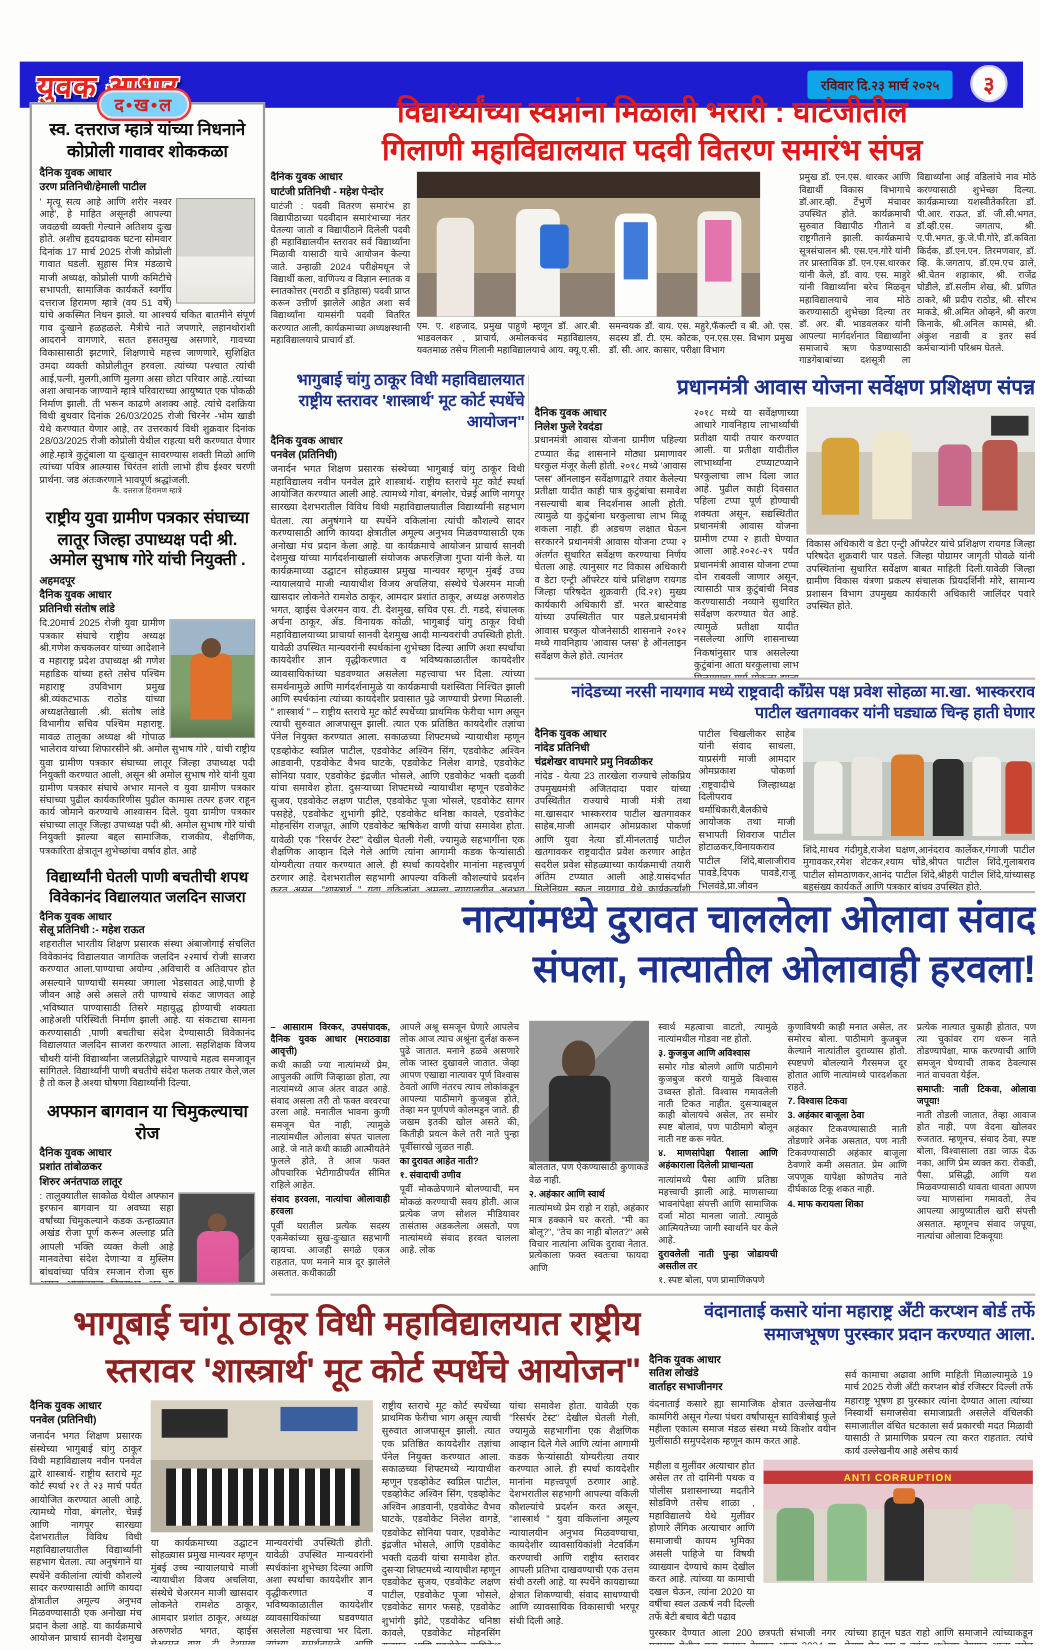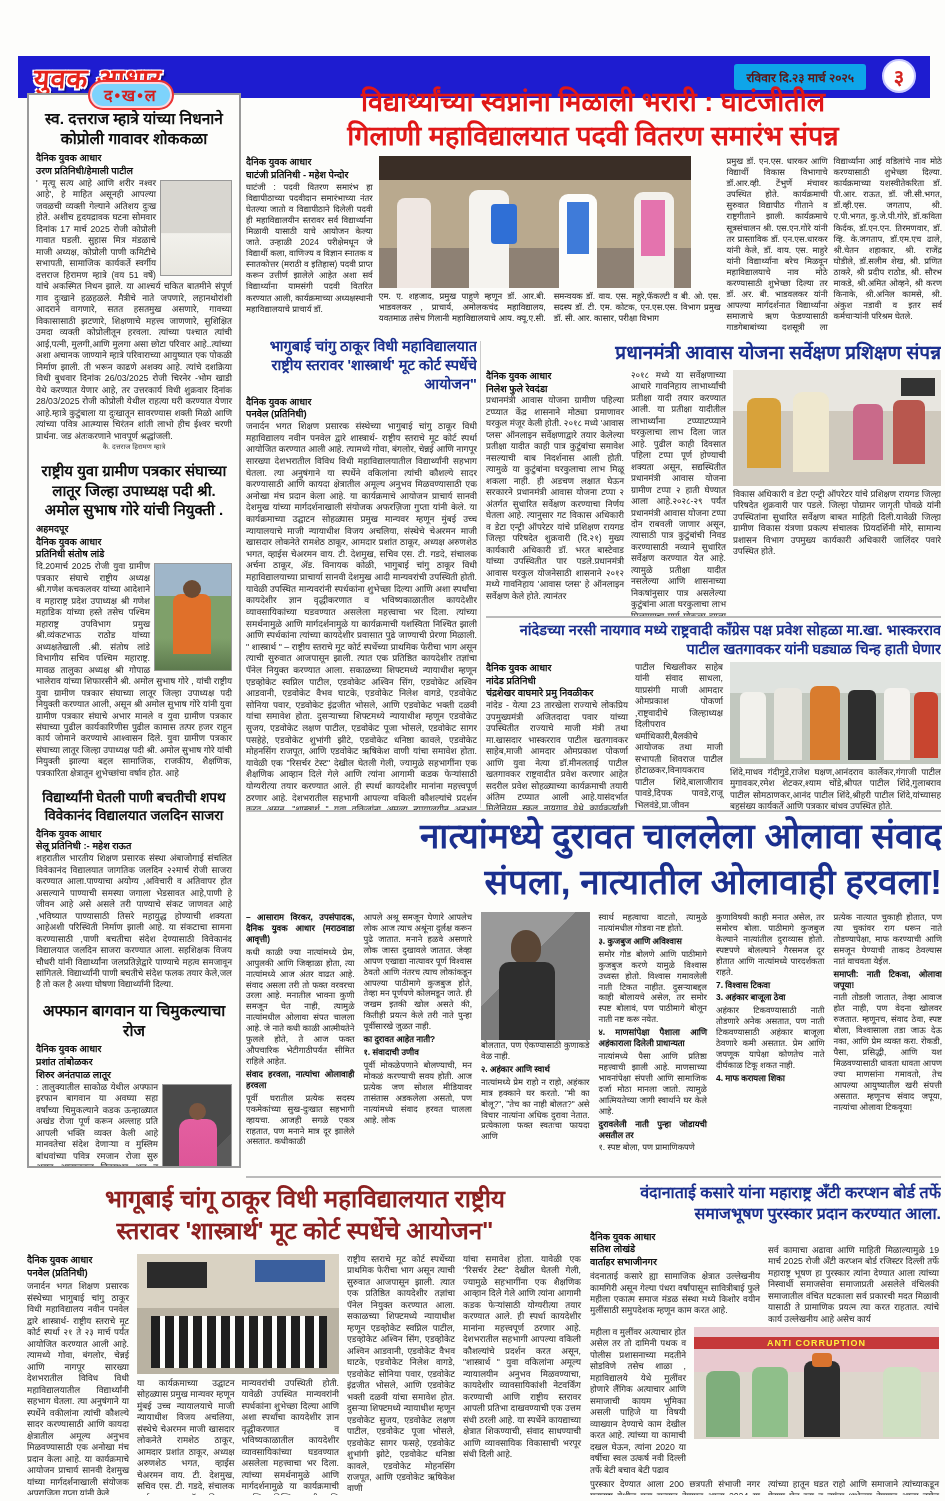--- a/index.html
+++ b/index.html
@@ -73,29 +73,29 @@
 
   
   .ncp { left:486px; top:621px; width:455px; height:190px; overflow:hidden; }
   .ncp .nav-head { font-size:14.5px; margin-bottom:3px; }
   .ncp .cols { display:flex; gap:7px; }
   .ncp .nc1 { width:142px; } .ncp .nc2 { width:88px; } .ncp .nc3 { width:211px; }
 
   
   .opinion { left:246px; top:813px; width:696px; height:362px; overflow:hidden; }
   .opinion .nav-head { font-size:35px; line-height:1.3; }
-  .op-cols { display:flex; gap:9px; margin-top:8px; }
+  .op-cols { display:flex; gap:9px; margin-top:24px; }
   .op-col { flex:1; font-size:8.4px; line-height:1.3; text-align:justify; color:#262626; }
   .op-col p { margin-bottom:2px; }
   .op-col .sub { font-weight:bold; color:#111; }
   .op-author { font-weight:bold; color:#111; }
 
   
   .bmoot { left:27px; top:1183px; width:556px; height:312px; overflow:hidden; }
-  .maroon-head { color:#8d2121; font-weight:bold; text-align:center; font-size:24px; line-height:1.35; }
+  .maroon-head { color:#8d2121; font-weight:bold; text-align:right; font-size:31px; line-height:1.35; }
   .bmoot .cols { display:flex; gap:8px; margin-top:6px; }
   .bmoot .bc1 { width:102px; } .bmoot .bcm { width:202px; } .bmoot .bc4 { width:108px; } .bmoot .bc5 { width:118px; }
   .bcm .twocol { column-count:2; column-gap:7px; margin-top:4px; }
 
   
   .award { left:590px; top:1183px; width:351px; height:312px; overflow:hidden; }
   .award .nav-head { font-size:16px; margin-bottom:6px; }
   .award .row { display:flex; gap:8px; }
   .award .wl { width:170px; } .award .wr { width:171px; }
   .award .wl2 { width:96px; } .award .wph { width:245px; }

